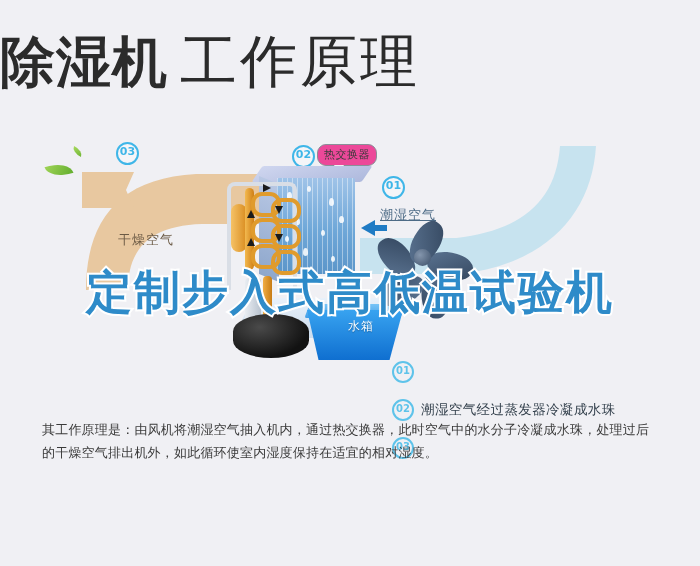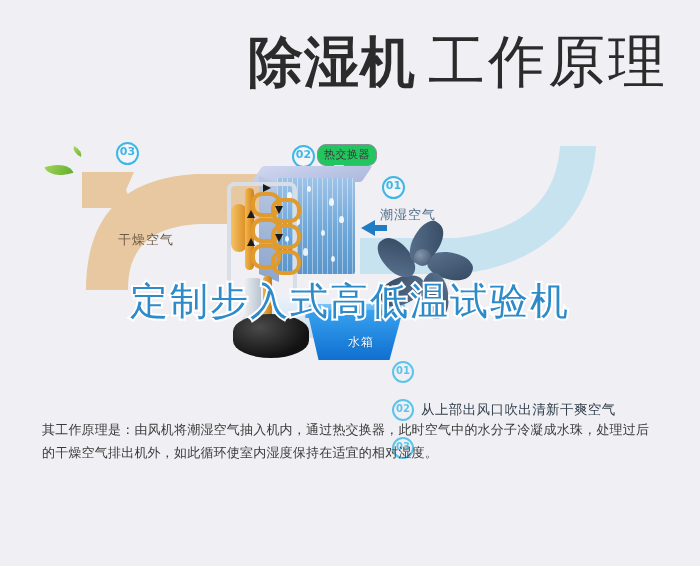--- a/index.html
+++ b/index.html
@@ -8,21 +8,21 @@
     width:700px;height:566px;
     background:#f0f0f4;
     font-family:"Liberation Sans","DejaVu Sans",sans-serif;
     overflow:hidden;position:relative;
   }
   .page{position:relative;width:700px;height:566px;}
 
   
   .title-wrap{
     position:absolute;left:0;top:24px;width:668px;
-    text-align:right;white-space:nowrap;
+    text-align:left;white-space:nowrap;
   }
   .title-bold{
     font-size:55px;font-weight:bold;color:#2b2b2b;
     letter-spacing:1px;vertical-align:middle;
   }
   .title-light{
     font-size:57px;font-weight:normal;color:#2b2b2b;
     letter-spacing:3px;vertical-align:middle;margin-left:12px;
   }
 
@@ -44,39 +44,39 @@
   .tan-arrow{position:absolute;left:78px;top:44px;width:230px;height:130px;}
   
   .blue-arrow{position:absolute;left:300px;top:24px;width:300px;height:150px;}
 
   .lbl-dry{
     position:absolute;left:118px;top:95px;font-size:13px;color:#6b5a45;
     letter-spacing:1px;font-family:"DejaVu Sans",sans-serif;margin-top:18px;
   }
   .lbl-humid{
     position:absolute;left:380px;top:88px;font-size:13px;color:#4d6b86;
-    letter-spacing:1px;font-family:"DejaVu Sans",sans-serif;
+    letter-spacing:1px;font-family:"DejaVu Sans",sans-serif;text-decoration:underline;
   }
 
   
   .badge{
     position:absolute;border:2px solid #3fb6e8;border-radius:50%;
     color:#3fb6e8;font-size:11px;font-weight:bold;
     width:19px;height:19px;line-height:16px;text-align:center;
     background:rgba(255,255,255,.35);font-family:"DejaVu Sans",sans-serif;
   }
   .badge.b03art{left:116px;top:24px;}
   .badge.b02art{left:292px;top:27px;}
   .badge.b01art{left:382px;top:58px;}
 
   
   .callout{
     position:absolute;left:317px;top:26px;
     border:1.6px solid #8a8f98;border-radius:9px;
-    background:#22c55e;padding:2px 6px 3px;
+    background:#ec4899;padding:2px 6px 3px;
     font-size:11px;color:#3b3b3b;letter-spacing:.5px;
     font-family:"DejaVu Sans",sans-serif;
   }
   .callout .tail{
     position:absolute;left:16px;bottom:-9px;width:0;height:0;
     border-left:5px solid transparent;border-right:5px solid transparent;
     border-top:9px solid #f3f3f6;
     filter:drop-shadow(0 1px 0 #8a8f98);
   }
   .callout-line{
@@ -169,21 +169,21 @@
     position:absolute;left:92px;top:152px;width:96px;height:50px;
     background:linear-gradient(180deg,#38a3f0,#0f6fd0);
     clip-path:polygon(0 0,100% 0,86% 100%,12% 100%);
   }
   .tank-top{
     position:absolute;left:92px;top:146px;width:96px;height:14px;
     background:linear-gradient(180deg,#6cc0f7,#2f95e6);
     transform:skewX(-20deg);border-radius:2px;opacity:.9;
   }
   .tank-lbl{
-    position:absolute;left:133px;top:176px;color:#fff;font-size:12px;
+    position:absolute;left:133px;top:160px;color:#fff;font-size:12px;
     font-family:"DejaVu Sans",sans-serif;letter-spacing:1px;
     text-shadow:0 1px 1px rgba(0,0,0,.3);
   }
 
   
   .fan{position:absolute;left:155px;top:47px;width:104px;height:104px;}
   .blade{
     position:absolute;left:50%;top:50%;width:46px;height:27px;
     background:linear-gradient(140deg,#5d7694,#33465e);
     border-radius:60% 40% 55% 45%;
@@ -202,22 +202,22 @@
     flex:0 0 auto;width:18px;height:18px;border-radius:50%;
     border:2px solid #5ec3ea;color:#5ec3ea;font-size:10px;font-weight:bold;
     line-height:15px;text-align:center;margin-right:7px;
     font-family:"DejaVu Sans",sans-serif;
   }
   .leg-text{font-size:13.5px;color:#33404c;letter-spacing:.4px;
     font-family:"DejaVu Sans",sans-serif;white-space:nowrap;}
 
   
   .watermark{
-    position:absolute;left:0;top:276px;width:700px;text-align:center;
-    font-size:38px;font-weight:normal;color:#2e8bc9;
+    position:absolute;left:0;top:262px;width:700px;text-align:center;
+    font-size:46px;font-weight:bold;color:#2e8bc9;
     letter-spacing:2px;white-space:nowrap;
     font-family:"DejaVu Sans",sans-serif;
     -webkit-text-stroke:4px #ffffff;
     paint-order:stroke fill;
     text-shadow:0 0 1px #ffffff;
   }
 
   
   .bodytext{
     position:absolute;left:42px;top:418px;width:620px;
@@ -321,21 +321,21 @@
       </div>
 
     </div>
 
     <div class="legend">
       <div class="leg-row">
         <span class="leg-badge">01</span>
       </div>
       <div class="leg-row">
         <span class="leg-badge">02</span>
-        <span class="leg-text">从上部出风口吹出清新干爽空气</span>
+        <span class="leg-text">潮湿空气经过蒸发器冷凝成水珠</span>
       </div>
       <div class="leg-row">
         <span class="leg-badge">03</span>
       </div>
     </div>
 
   </div>
 
   <div class="watermark">定制步入式高低温试验机</div>
 

